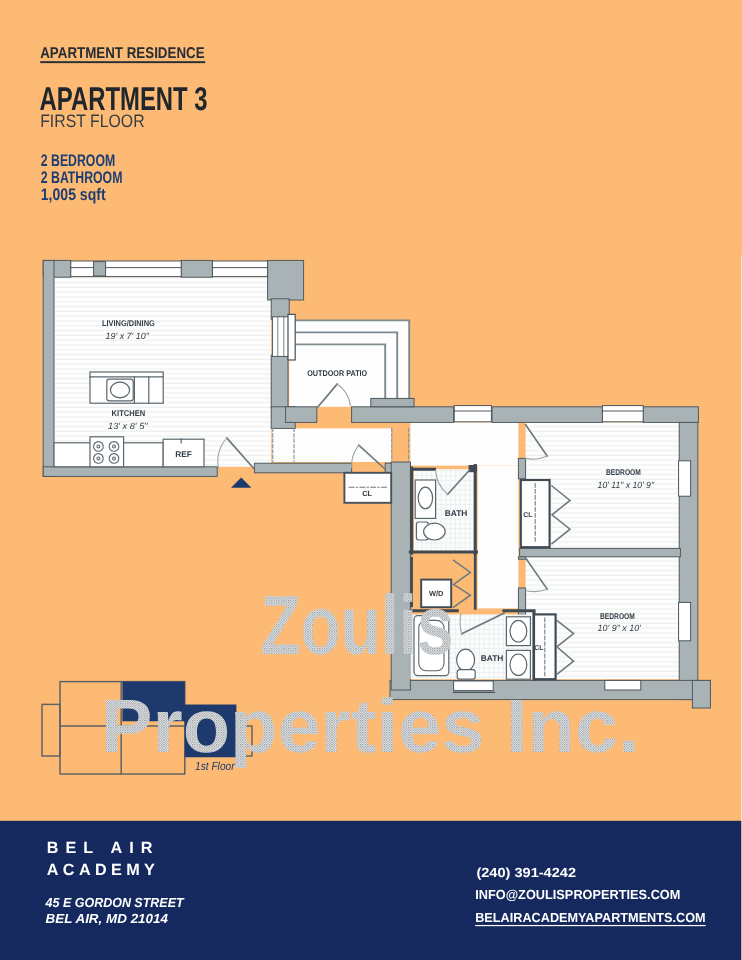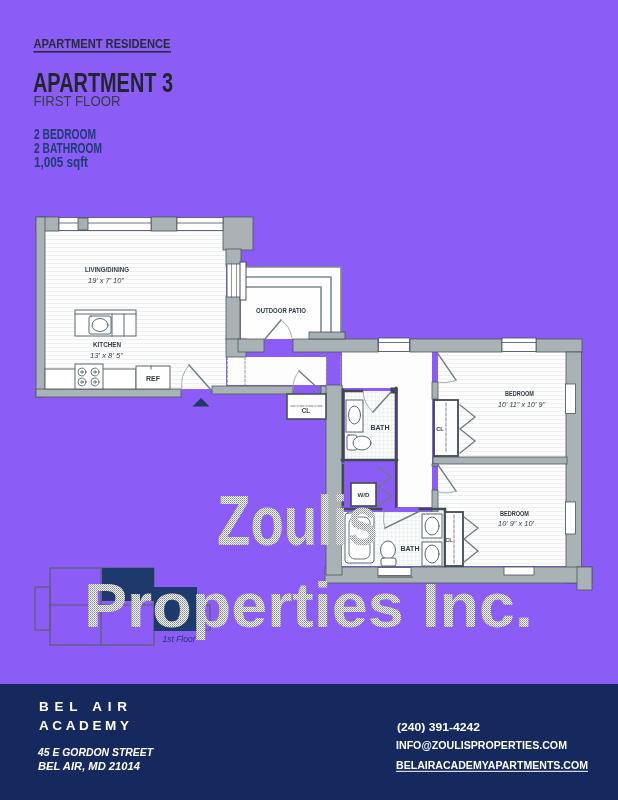--- a/index.html
+++ b/index.html
@@ -1,16 +1,16 @@
 <!DOCTYPE html>
 <html><head>
 <meta charset="utf-8">
 <style>
   html,body{margin:0;padding:0;background:#fff;}
-  #page{position:relative;width:618px;height:800px;overflow:hidden;background:#8b5cf6;
+  #page{position:relative;width:618px;height:800px;overflow:hidden;background:#fdba74;
         font-family:"Liberation Sans",sans-serif;}
   svg{position:absolute;left:0;top:0;}
   text{font-family:"Liberation Sans",sans-serif;}
 </style>
 </head>
 <body>
 <div id="page">
 <svg width="618" height="800" viewBox="0 0 618 800">
 <defs>
 

